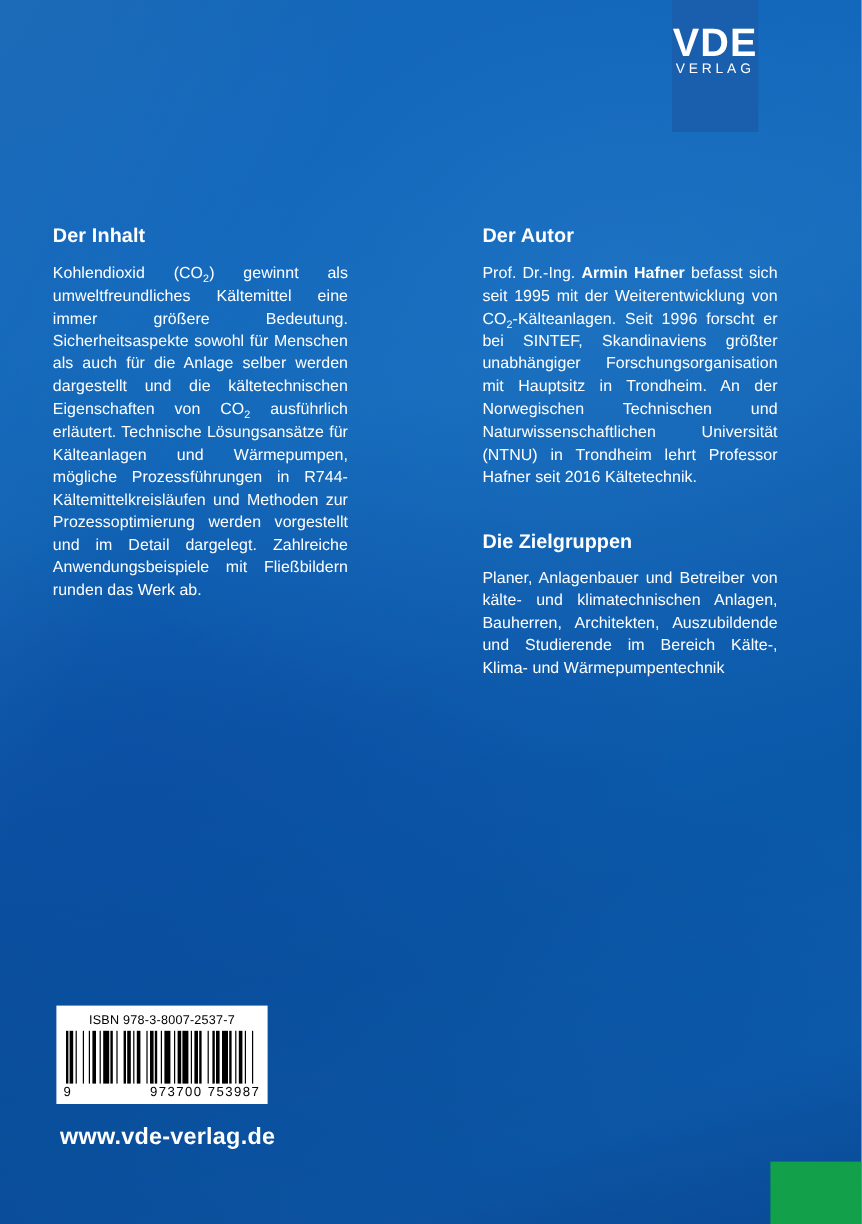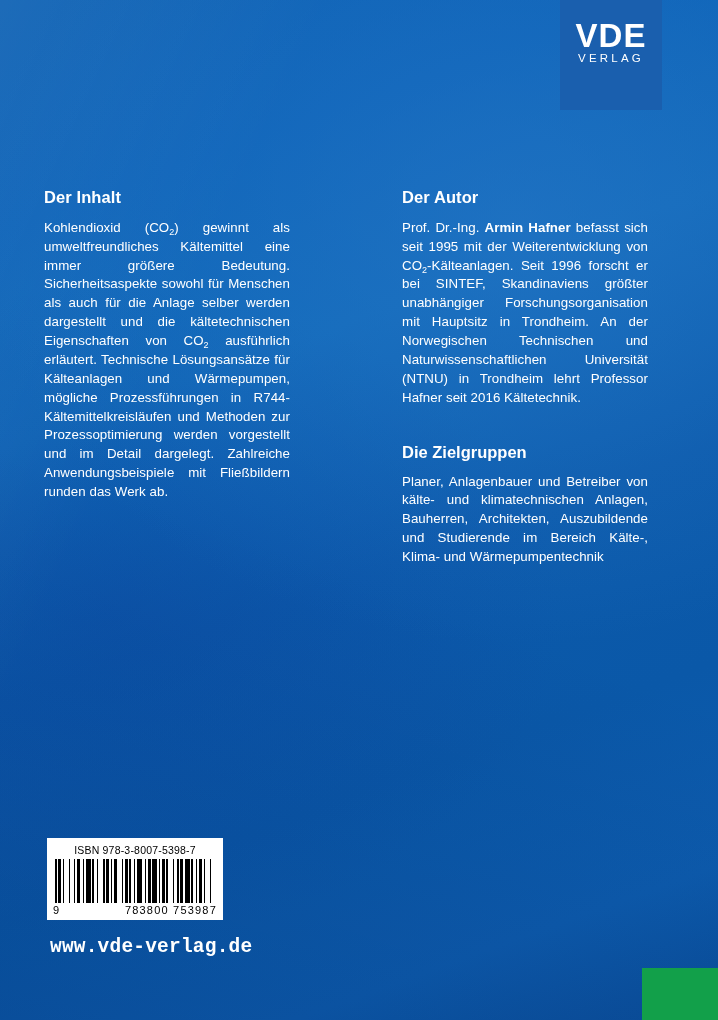--- a/index.html
+++ b/index.html
@@ -30,21 +30,21 @@
       linear-gradient(115deg, rgba(255,255,255,0.06) 0%, rgba(255,255,255,0.0) 28%),
       linear-gradient(20deg, rgba(0,30,90,0.20) 0%, rgba(0,0,0,0.0) 45%);
     pointer-events: none;
   }
 
   
   .vde-logo {
     position: absolute;
     left: 560px;
     top: 0;
-    width: 102px;
+    width: 72px;
     height: 110px;
     background: #1a5fae;
     box-shadow: 0 0 0 0 rgba(0,0,0,0);
     display: flex;
     flex-direction: column;
     align-items: center;
     justify-content: flex-start;
     z-index: 3;
   }
   .vde-logo .vde-word {
@@ -145,21 +145,20 @@
 
   .website {
     position: absolute;
     left: 50px;
     top: 936px;
     color: #ffffff;
     font-size: 19.5px;
     font-weight: bold;
     letter-spacing: 0.2px;
     z-index: 4;
-    font-family: Liberation Mono, monospace;
   }
 
   .green-corner {
     position: absolute;
     right: 0;
     bottom: 0;
     width: 76px;
     height: 52px;
     background: #12a04a;
     z-index: 4;
@@ -184,21 +183,21 @@
     <h2 class="heading">Der Autor</h2>
     <p class="body-text"><span>Prof. Dr.-Ing. </span><b>Armin Hafner</b><span> befasst sich seit 1995 mit der Weiterentwicklung von CO</span><sub>2</sub><span>-Kälteanlagen. Seit 1996 forscht er bei SINTEF, Skandinaviens größter unabhängiger Forschungsorganisation mit Hauptsitz in Trondheim. An der Norwegischen Technischen und Naturwissenschaftlichen Universität (NTNU) in Trondheim lehrt Professor Hafner seit 2016 Kältetechnik.</span></p>
 
     <div class="block-gap">
       <h2 class="heading2">Die Zielgruppen</h2>
       <p class="body-text">Planer, Anlagenbauer und Betreiber von kälte- und klimatechnischen Anlagen, Bauherren, Architekten, Auszubildende und Studierende im Bereich Kälte-, Klima- und Wärmepumpentechnik</p>
     </div>
   </div>
 
   <div class="barcode-box">
-    <div class="isbn-text">ISBN 978-3-8007-5398-7</div>
+    <div class="isbn-text">ISBN 978-3-8007-2537-7</div>
     <div class="bars" id="bars">
         <span style="width: 1.55px; background: rgb(0, 0, 0);"></span>
         <span style="width: 1.55px; background: transparent;"></span>
         <span style="width: 3.1px; background: rgb(0, 0, 0);"></span>
         <span style="width: 1.55px; background: transparent;"></span>
         <span style="width: 1.55px; background: rgb(0, 0, 0);"></span>
         <span style="width: 4.65px; background: transparent;"></span>
         <span style="width: 1.55px; background: rgb(0, 0, 0);"></span>
         <span style="width: 3.1px; background: transparent;"></span>
         <span style="width: 1.55px; background: rgb(0, 0, 0);"></span>
@@ -257,21 +256,21 @@
         <span style="width: 1.55px; background: transparent;"></span>
         <span style="width: 3.1px; background: rgb(0, 0, 0);"></span>
         <span style="width: 1.55px; background: transparent;"></span>
         <span style="width: 1.55px; background: rgb(0, 0, 0);"></span>
         <span style="width: 4.65px; background: transparent;"></span>
         <span style="width: 1.55px; background: rgb(0, 0, 0);"></span>
         <span style="width: 1.55px; background: transparent;"></span>
       </div>
     <div class="barcode-digits">
       <span>9</span>
-      <span>783800 753987</span>
+      <span>973700 753987</span>
     </div>
   </div>
 
   <div class="website">www.vde-verlag.de</div>
 
   <div class="green-corner"></div>
 
 </div>
 
 </body></html>

